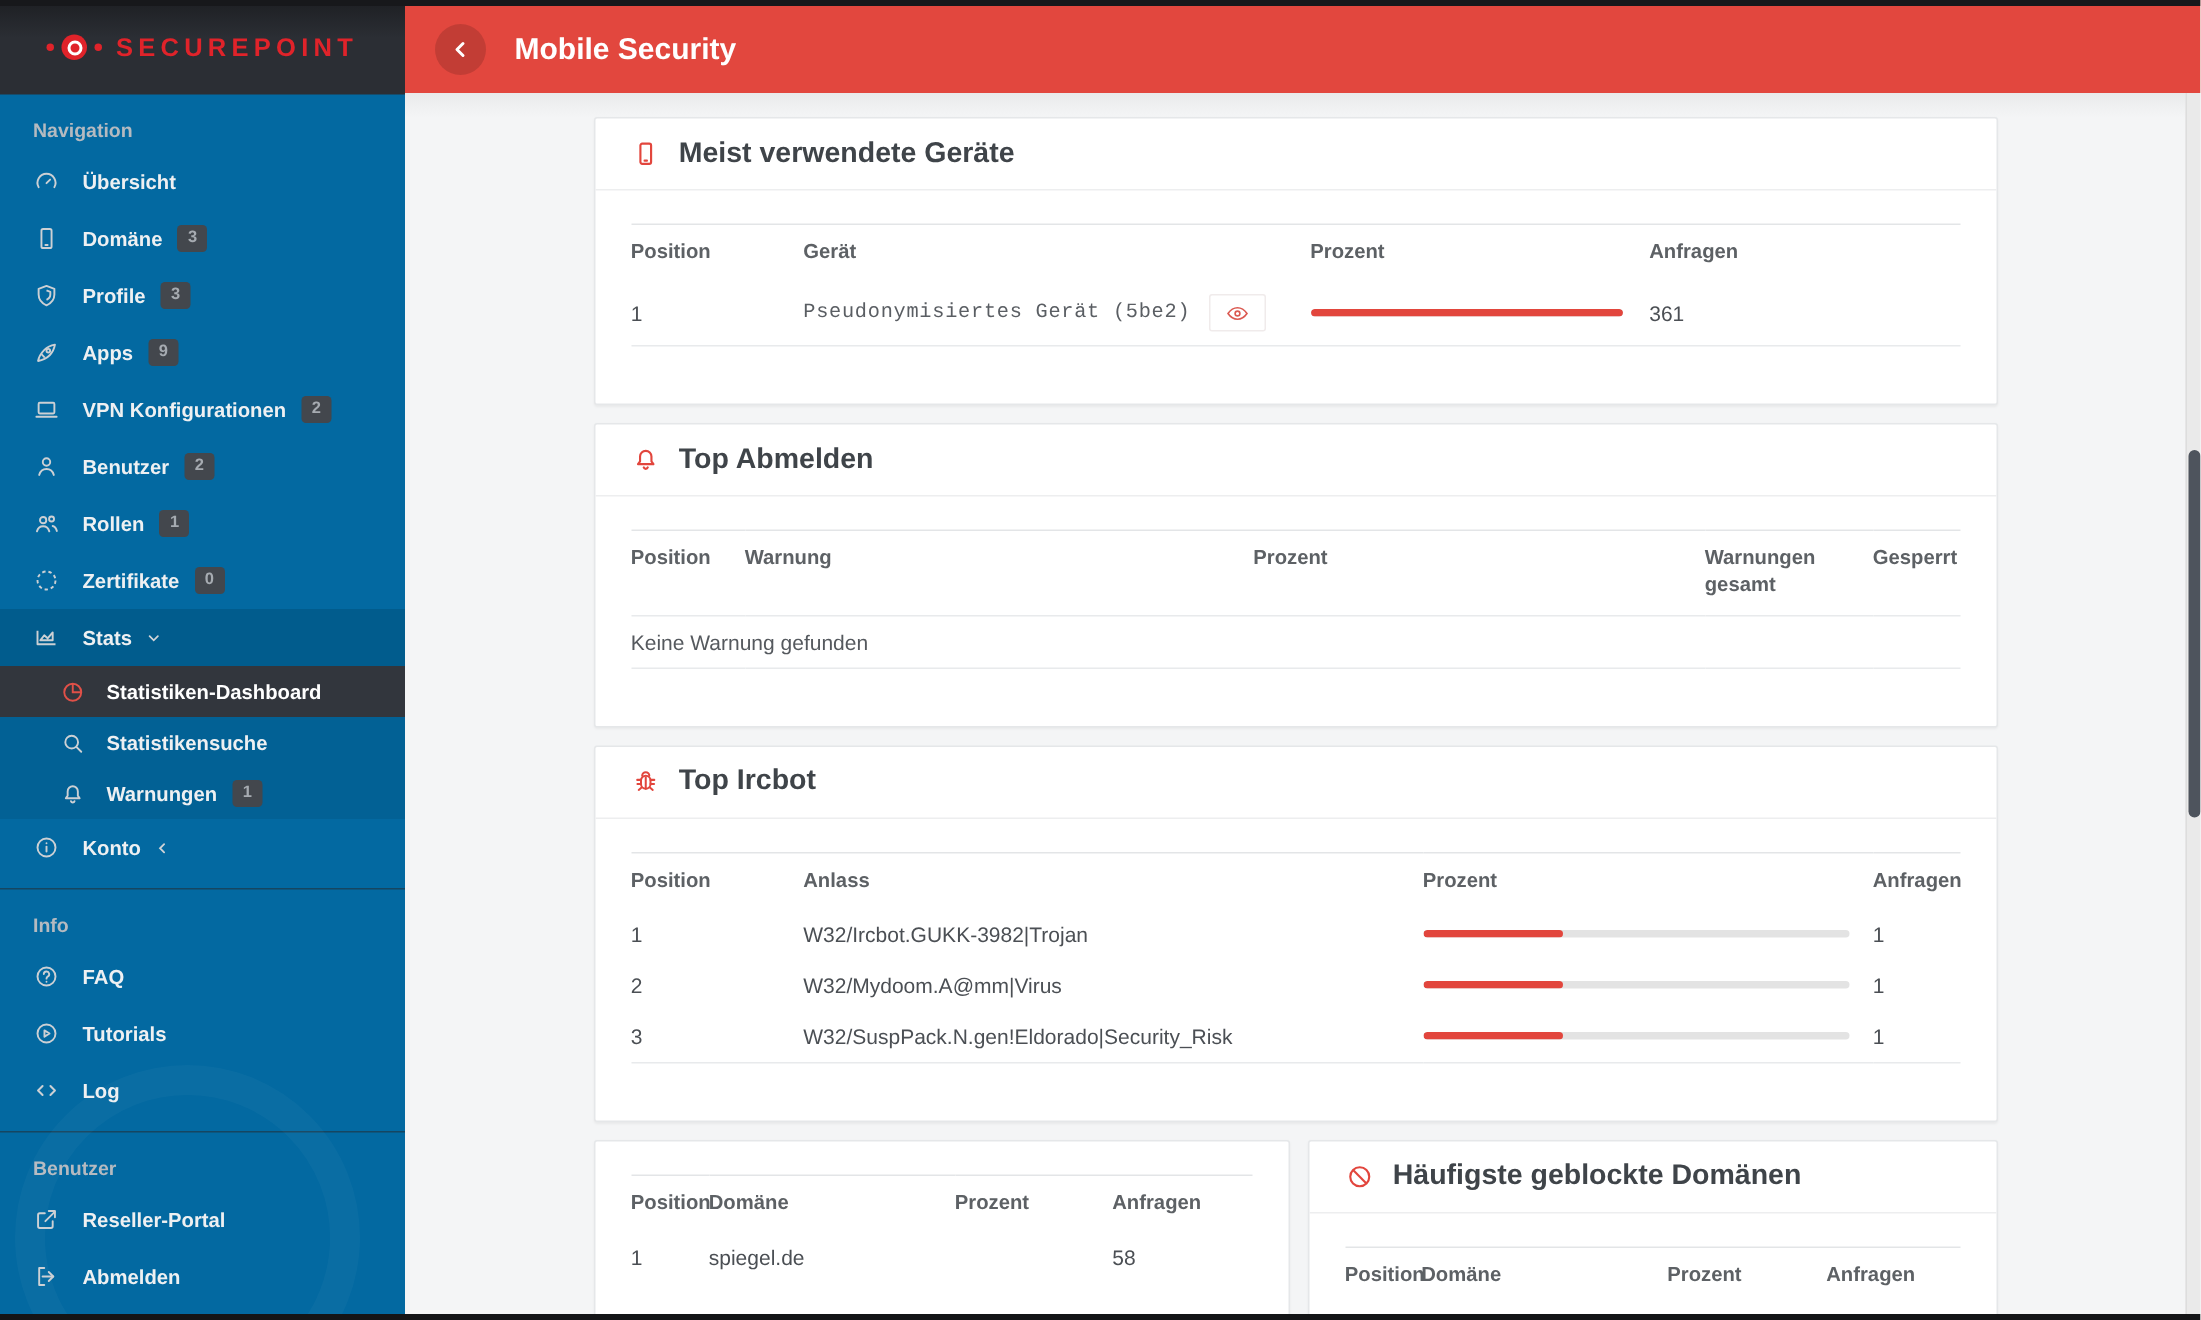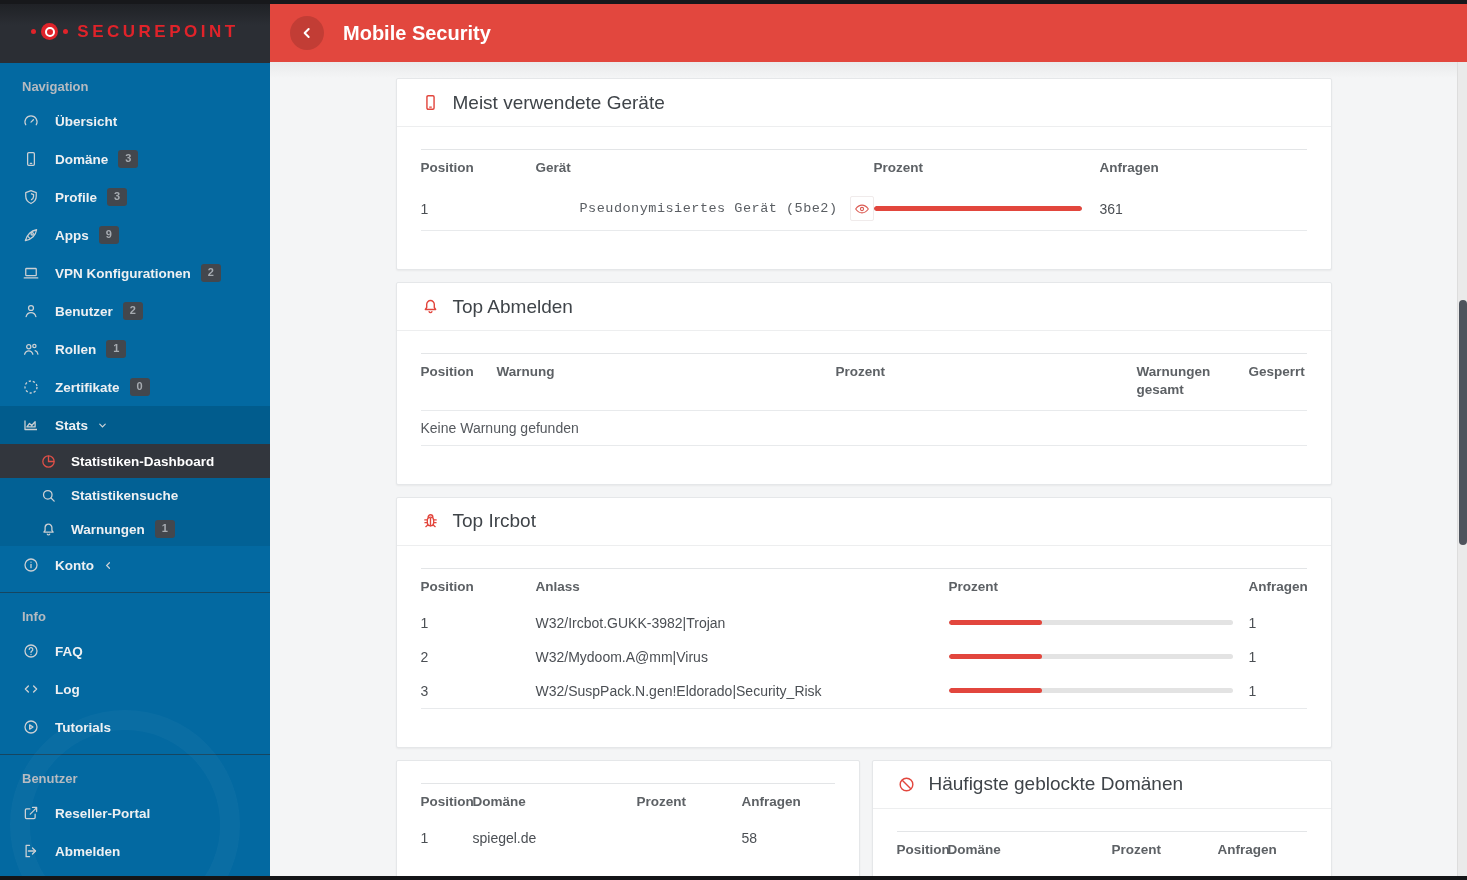--- a/index.html
+++ b/index.html
@@ -43,31 +43,31 @@
   .back-btn svg { width: 16px; height: 16px; }
   .topbar-title { color: #ffffff; font-size: 20px; font-weight: bold; margin-left: 19px; }
 
   .content { position: absolute; top: 62px; left: 0; right: 10px; bottom: 0; overflow: hidden; background: linear-gradient(180deg, #e9eaeb 0px, #f4f5f6 16px); padding-top: 16px; }
   .cards-wrap { width: 936px; margin: 0 auto; }
 
   .card { background: #ffffff; border: 1px solid #e5e7e9; border-radius: 2px; box-shadow: 0 1px 2px rgba(0,0,0,0.05); margin-bottom: 12px; }
   .card-head { display: flex; align-items: center; gap: 13px; height: 48px; padding: 0 24px; border-bottom: 1px solid #edeeef; }
   .card-head .cico { width: 19px; height: 19px; color: #e2463d; display: inline-flex; flex: 0 0 19px; }
   .card-head .cico svg { width: 100%; height: 100%; }
-  .card-title { font-size: 19px; color: #3f4449; font-weight: 400; }
+  .card-title { font-size: 19px; color: #3f4449; font-weight: 700; }
   .card-body { padding: 22px 24px 38px; }
 
   table { width: 100%; border-collapse: collapse; border-top: 1px solid #e3e5e7; table-layout: fixed; }
   th { text-align: left; font-size: 13.5px; color: #5d6165; font-weight: bold; padding: 9px 0 10px; vertical-align: top; line-height: 1.35; }
   td { font-size: 14px; color: #4b4f54; padding: 9px 0; vertical-align: middle; }
   tr.bordered td { border-bottom: 1px solid #e8eaec; }
   tr.btop td { border-top: 1px solid #e8eaec; }
   .muted-cell { color: #55595e; }
 
-  .dev-cell { display: flex; align-items: center; gap: 12px; margin-left: 44px; }
+  .dev-cell { display: flex; align-items: center; gap: 12px; }
   .mono { font-family: "Liberation Mono", monospace; font-size: 13.5px; color: #5a5e63; letter-spacing: 0.5px; white-space: nowrap; }
   .eye-btn { width: 38px; height: 25px; background: #ffffff; border: 1px solid #f0ebeb; border-radius: 2px; display: inline-flex; align-items: center; justify-content: center; color: #db5a52; cursor: pointer; }
   .eye-btn svg { width: 16px; height: 16px; }
 
   .track { height: 5px; background: #e3e3e3; border-radius: 3px; overflow: hidden; }
   .fill { height: 100%; background: #e2463d; border-radius: 3px; }
   .w208 { width: 208px; } .w284 { width: 284px; }
 
   .bottom-row { display: flex; gap: 12px; }
   .half-card { margin-bottom: 0; }
@@ -258,36 +258,36 @@
               <circle cx="12" cy="12" r="8"></circle>
               <path d="M9.6 9.8a2.4 2.4 0 1 1 3.4 2.3c-.8.4-1 1-1 1.8"></path>
               <path d="M12 16.6v.1"></path>
             </svg>
           </span>
         <span>FAQ</span>
       </div>
 
       <div class="nav-item">
         <span class="ico">
+            <svg viewBox="0 0 24 24" fill="none" stroke="currentColor" stroke-width="1.7" stroke-linejoin="round">
+              <circle cx="12" cy="12" r="8"></circle>
+              <path d="M10.2 9.2l4.5 2.8-4.5 2.8z"></path>
+            </svg>
+          </span>
+        <span>Tutorials</span>
+      </div>
+
+      <div class="nav-item">
+        <span class="ico">
             <svg viewBox="0 0 24 24" fill="none" stroke="currentColor" stroke-width="1.8" stroke-linecap="round" stroke-linejoin="round">
               <path d="M8.5 8l-4 4 4 4"></path>
               <path d="M15.5 8l4 4-4 4"></path>
             </svg>
           </span>
         <span>Log</span>
-      </div>
-
-      <div class="nav-item">
-        <span class="ico">
-            <svg viewBox="0 0 24 24" fill="none" stroke="currentColor" stroke-width="1.7" stroke-linejoin="round">
-              <circle cx="12" cy="12" r="8"></circle>
-              <path d="M10.2 9.2l4.5 2.8-4.5 2.8z"></path>
-            </svg>
-          </span>
-        <span>Tutorials</span>
       </div>
     </div>
 
     <div class="nav-section">
       <div class="nav-header">Benutzer</div>
 
       <div class="nav-item">
         <span class="ico">
             <svg viewBox="0 0 24 24" fill="none" stroke="currentColor" stroke-width="1.7" stroke-linecap="round" stroke-linejoin="round">
               <path d="M17.5 13.5V18a1.5 1.5 0 0 1-1.5 1.5H6A1.5 1.5 0 0 1 4.5 18V8A1.5 1.5 0 0 1 6 6.5h4.5"></path>

